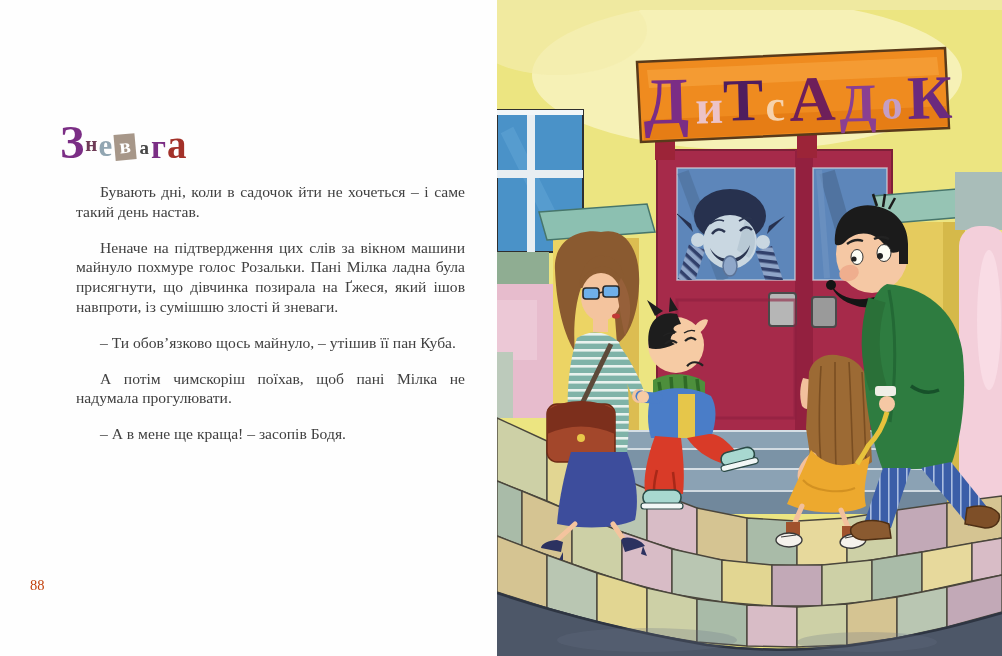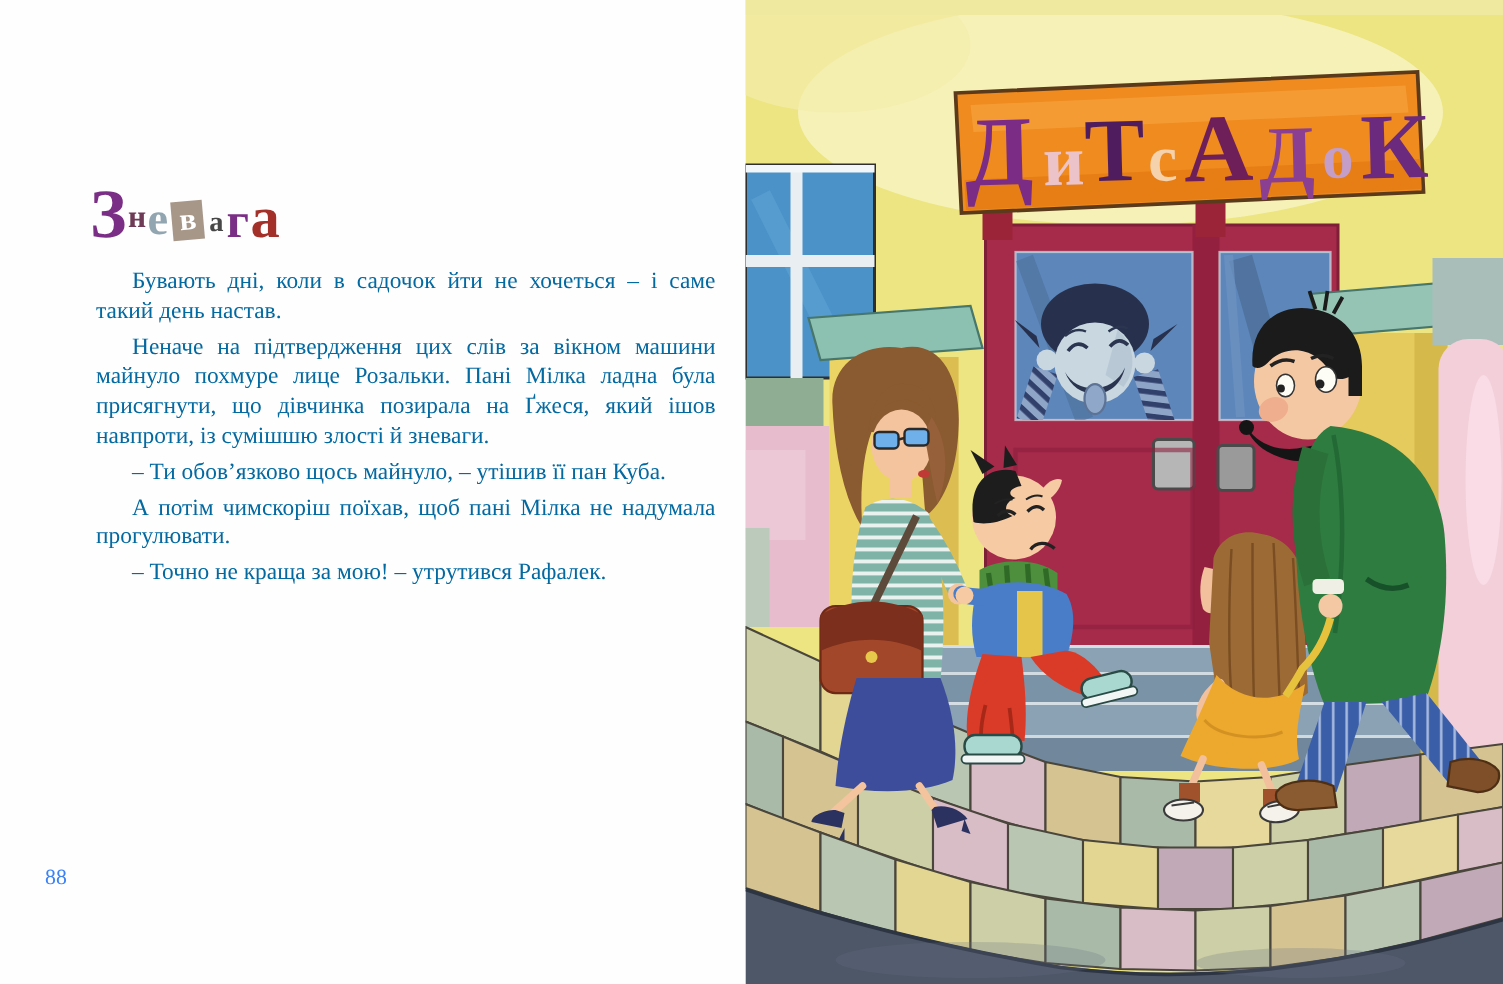--- a/index.html
+++ b/index.html
@@ -10,40 +10,40 @@
   .story-title{margin:0 0 12px 0;line-height:1;white-space:nowrap;}
   .story-title span{display:inline-block;font-weight:bold;line-height:1;}
   .t-z {font-size:46px;color:#7b2e85;}
   .t-n {font-size:21px;color:#6e3a56;transform:translateY(-7px);margin-left:1px;}
   .t-e {font-size:31px;color:#92a6b2;transform:translateY(-2px);margin-left:1px;}
   .t-v {font-size:21px;color:#fff;background:#a79789;padding:2px 5px 3px;
         transform:rotate(-5deg) translateY(-5px);margin-left:3px;}
   .t-a1{font-size:19px;color:#474747;transform:translateY(-4px);margin-left:3px;}
   .t-g {font-size:33px;color:#7b2e85;margin-left:2px;}
   .t-a2{font-size:39px;color:#a33129;margin-left:1px;}
-  .text-block p{margin:4px;font-size:15.6px;line-height:19.8px;color:#0369a1;
+  .text-block p{margin:16px;font-size:15.6px;line-height:19.8px;color:#404040;
         text-align:justify;text-indent:24px;}
-  .page-number{position:absolute;left:30px;top:577px;font-size:14.5px;color:#3b82f6;}
+  .page-number{position:absolute;left:30px;top:577px;font-size:14.5px;color:#c2410c;}
   .page-right{position:relative;width:505px;height:656px;flex:0 0 auto;}
   .page-right svg{display:block;}
   .sign-letter{font-family:"Liberation Serif","DejaVu Serif",serif;font-weight:bold;}
 </style>
 </head>
 <body>
 
 <div class="book">
 
   <div class="page-left">
     <div class="text-block">
       <h1 class="story-title"><span class="t-z">З</span><span class="t-n">н</span><span class="t-e">е</span><span class="t-v">в</span><span class="t-a1">а</span><span class="t-g">г</span><span class="t-a2">а</span></h1>
       <p>Бувають дні, коли в садочок йти не хочеться – і саме такий день настав.</p>
-      <p>Неначе на підтвердження цих слів за вікном машини майнуло похмуре лице Розальки. Пані Мілка ладна була присягнути, що дівчинка позирала на Ґжеся, який ішов навпроти, із сумішшю злості й зневаги.</p>
+      <p>Неначе на підтвердження цих слів за вікном машини майнуло похмуре голос Розальки. Пані Мілка ладна була присягнути, що дівчинка позирала на Ґжеся, який ішов навпроти, із сумішшю злості й зневаги.</p>
       <p>– Ти обов’язково щось майнуло, – утішив її пан Куба.</p>
       <p>А потім чимскоріш поїхав, щоб пані Мілка не надумала прогулювати.</p>
-      <p>– Точно не краща за мою! – утрутився Рафалек.</p>
+      <p>– А в мене ще краща! – засопів Бодя.</p>
     </div>
     <div class="page-number">88</div>
   </div>
 
   <div class="page-right">
   <svg width="505" height="656" viewBox="0 0 505 656" xmlns="http://www.w3.org/2000/svg">
     <defs>
       <pattern id="knit" width="12" height="8" patternUnits="userSpaceOnUse">
         <rect width="12" height="8" fill="#7fb3a8"></rect>
         <rect y="5" width="12" height="2.6" fill="#e9f2ee"></rect>

